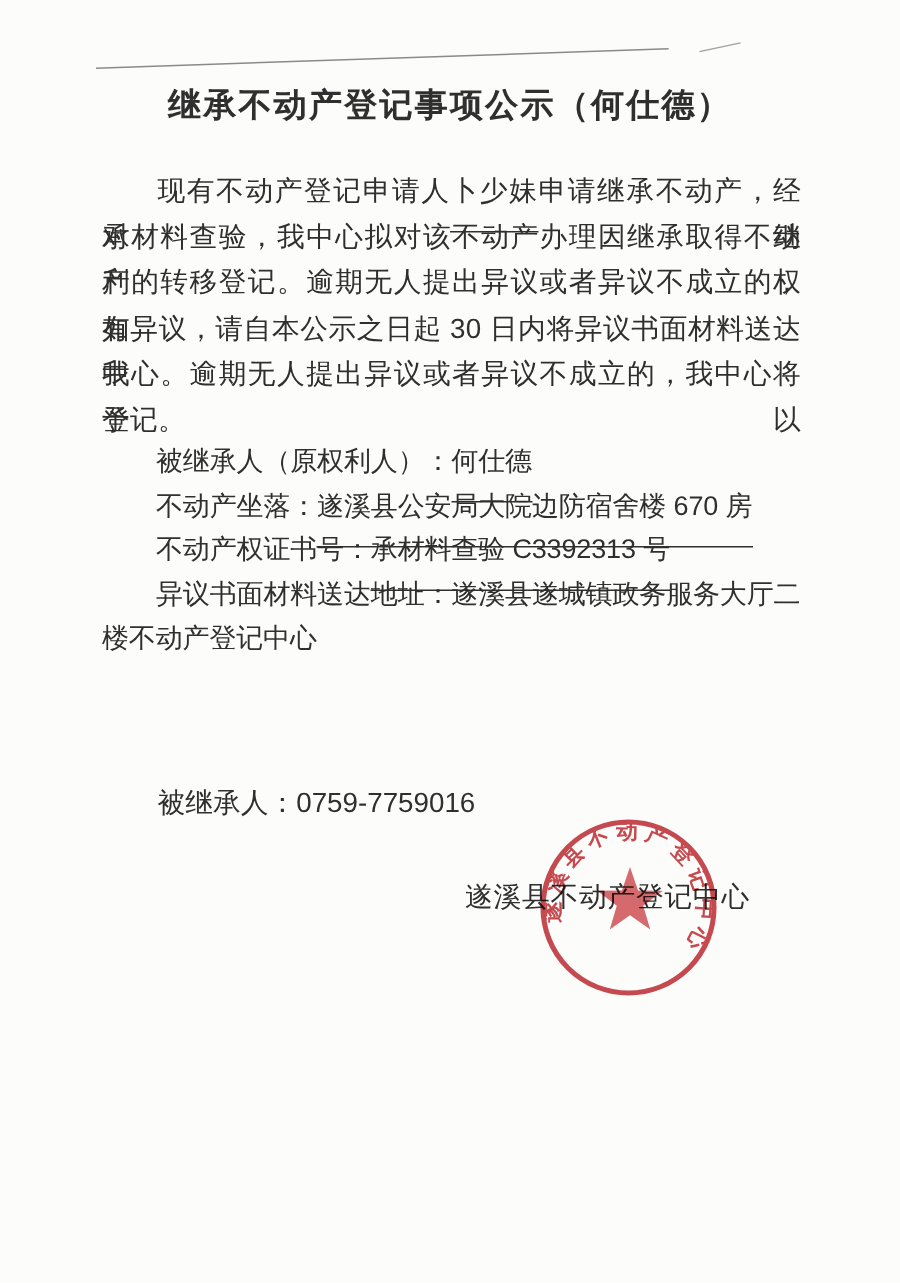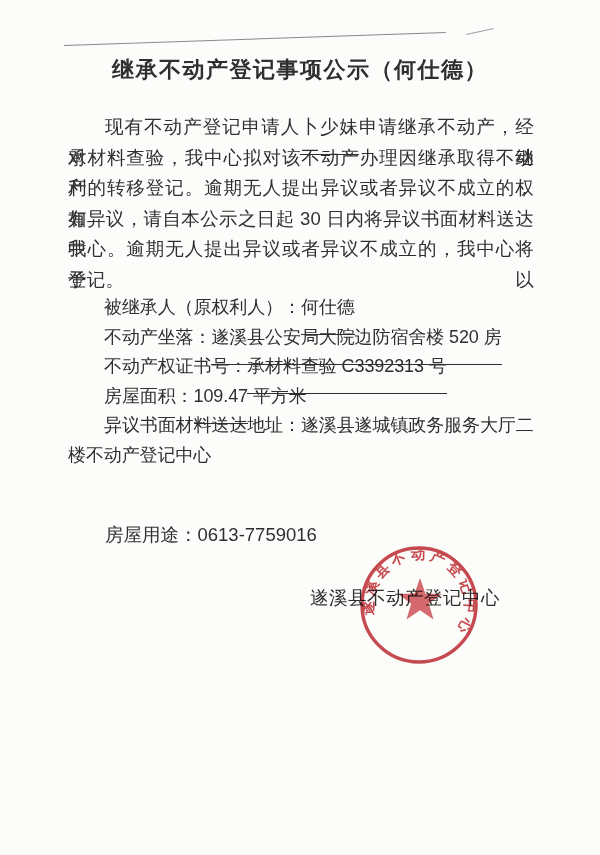--- a/index.html
+++ b/index.html
@@ -77,28 +77,27 @@
     <div class="para-line indent jl"><span>现有不动产登记申请人</span><span class="u">卜少妹</span><span>申请继承不动产，经对继</span></div>
     <div class="para-line jl"><span>承材料查验，我中心拟对该不动产办理因继承取得不动产权</span></div>
     <div class="para-line jl"><span>利的转移登记。逾期无人提出异议或者异议不成立的，如</span></div>
     <div class="para-line jl"><span>有异议，请自本公示之日起 30 日内将异议书面材料送达我</span></div>
     <div class="para-line jl"><span>中心。逾期无人提出异议或者异议不成立的，我中心将予以</span></div>
     <div class="para-line"><span>登记。</span></div>
   </div>
 
 <div class="fields">
     <div class="field-row"><span>被继承人（原权利人）：</span><span class="u">何仕德</span></div>
-    <div class="field-row"><span>不动产坐落：</span><span class="u">遂溪县公安局大院边防宿舍楼 520 房</span></div>
+    <div class="field-row"><span>不动产坐落：</span><span class="u">遂溪县公安局大院边防宿舍楼 670 房</span></div>
     <div class="field-row"><span>不动产权证书号：</span><span class="u">承材料查验 C3392313 号</span></div>
-    <div class="field-row"><span>房屋面积：</span><span class="u">109.47</span><span> 平方米</span></div>
     <div class="field-row"><span>异议书面材料送达地址：</span><span class="">遂溪县遂城镇政务服务大厅二楼不动产登记中心</span></div>
   </div>
 
 <div class="contact">
-  <span>房屋用途：</span><span>0613-7759016</span>
+  <span>被继承人：</span><span>0759-7759016</span>
 </div>
 
 <div class="signature">
   <div class="org">遂溪县不动产登记中心</div>
 </div>
 
 <svg class="seal" viewBox="0 0 124 124" xmlns="http://www.w3.org/2000/svg">
   <defs>
     <path id="sealArc" d="M 26.8 91.6 A 46 46 0 1 1 97.2 91.6"></path>
   </defs>

